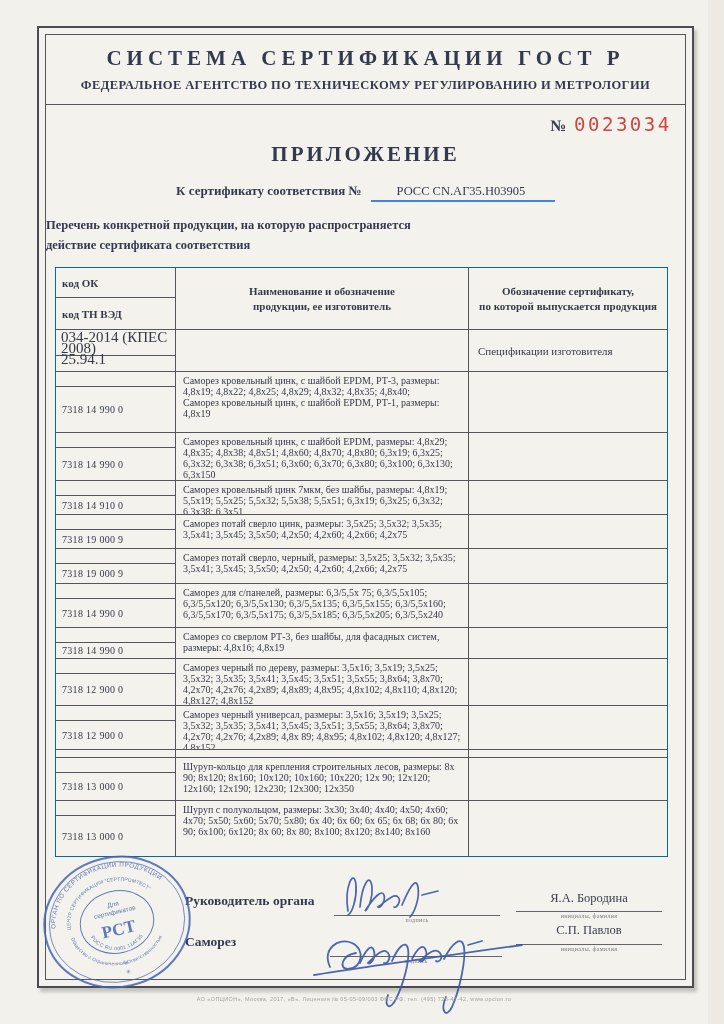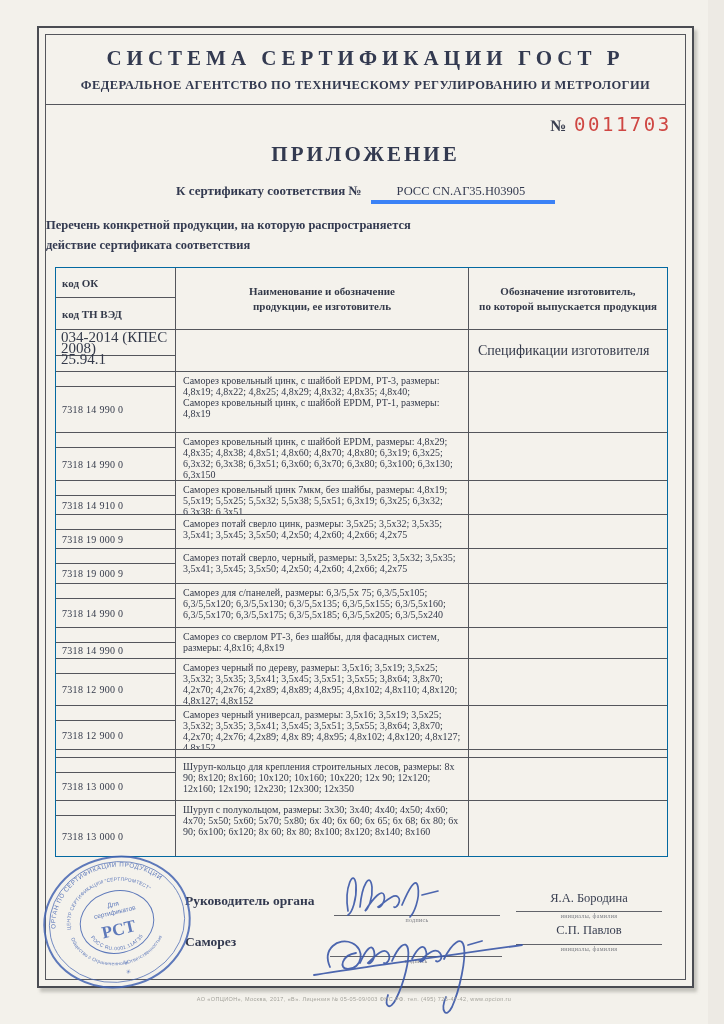--- a/index.html
+++ b/index.html
@@ -10,36 +10,36 @@
   
   .letterhead{height:70px;border-bottom:1px solid #54565c;text-align:center;padding-top:11px;box-sizing:border-box;}
   .lh1{font-size:21px;font-weight:bold;letter-spacing:5px;color:#333a50;}
   .lh2{font-size:12.5px;font-weight:bold;letter-spacing:.4px;color:#333a50;margin-top:7px;}
   
   .number{position:absolute;top:78px;left:504px;white-space:nowrap;}
   .num-label{font-size:16px;font-weight:bold;color:#3a3f50;}
   .num-value{font-family:"DejaVu Sans Mono",monospace;font-size:19px;color:#cf4743;letter-spacing:2.5px;margin-left:4px;}
   .title{position:absolute;top:107px;left:0;right:0;text-align:center;font-size:21px;font-weight:bold;letter-spacing:3px;color:#333a50;}
   .certline{position:absolute;top:148px;left:0;right:0;text-align:center;font-size:13px;font-weight:bold;color:#333a50;}
-  .cert-value{display:inline-block;font-weight:normal;font-size:12.5px;border-bottom:4px solid #3b82f6;padding:0 14px 1px 10px;margin-left:6px;min-width:160px;}
+  .cert-value{display:inline-block;font-weight:normal;font-size:12.5px;border-bottom:2px solid #3b82f6;padding:0 14px 1px 10px;margin-left:6px;min-width:160px;}
   .subtitle{position:absolute;top:180px;left:0;right:0;text-align:left;font-size:12.5px;font-weight:bold;color:#333a50;line-height:20px;}
   
   .ctable{position:absolute;left:9px;top:232px;width:613px;border:1px solid #0369a1;box-sizing:border-box;font-size:10px;}
   .trow{display:flex;border-bottom:1px solid #54565c;box-sizing:border-box;}
   .trow:last-child{border-bottom:none;}
   .td{box-sizing:border-box;overflow:hidden;}
   .td-code{width:120px;border-right:1px solid #54565c;display:flex;flex-direction:column;}
   .td-name{width:293px;border-right:1px solid #54565c;padding:3px 6px 0 7px;line-height:11px;white-space:pre-line;}
   .td-doc{flex:1;}
   .thead{height:62px;font-weight:bold;font-size:11px;}
   .th-ok{height:30px;border-bottom:1px solid #54565c;display:flex;align-items:center;padding-left:6px;box-sizing:border-box;}
   .th-tn{flex:1;display:flex;align-items:center;padding-left:6px;}
   .th-center{display:flex;align-items:center;justify-content:center;text-align:center;line-height:15px;padding:0;white-space:pre-line;}
   .ok-val{height:26px;border-bottom:1px solid #54565c;padding:2px 3px 0 5px;font-size:15px;line-height:11px;white-space:pre-line;box-sizing:border-box;}
-  .td-doc-spec{display:flex;align-items:center;padding-left:9px;font-size:14px;}
+  .td-doc-spec{display:flex;align-items:center;padding-left:9px;font-size:11px;}
   .code-top{height:14px;border-bottom:1px solid #54565c;}
   .code-val{flex:1;display:flex;align-items:center;padding-left:6px;letter-spacing:.3px;}
   
   .role{position:absolute;font-size:13.5px;font-weight:bold;color:#333a50;white-space:nowrap;}
   .sline{position:absolute;border-top:1px solid #62646a;}
   .tiny{position:absolute;font-size:6px;color:#7c7e84;text-align:center;letter-spacing:.3px;}
   .fio{position:absolute;width:150px;text-align:center;font-size:12.5px;color:#3a4052;white-space:nowrap;}
   .sigsvg{position:absolute;}
   .stamp{position:absolute;left:-8px;top:816px;width:158px;height:142px;transform:rotate(-13deg);opacity:.85;}
   .footer-imprint{position:absolute;top:996px;left:0;right:0;text-align:center;font-size:5.5px;color:#a3a29b;letter-spacing:.4px;font-family:"Liberation Sans",sans-serif;}
@@ -51,21 +51,21 @@
   <div class="outer">
     <div class="inner">
 
       <div class="letterhead">
         <div class="lh1">СИСТЕМА СЕРТИФИКАЦИИ ГОСТ Р</div>
         <div class="lh2">ФЕДЕРАЛЬНОЕ АГЕНТСТВО ПО ТЕХНИЧЕСКОМУ РЕГУЛИРОВАНИЮ И МЕТРОЛОГИИ</div>
       </div>
 
       <div class="number">
         <span class="num-label">№</span>
-        <span class="num-value">0011703</span>
+        <span class="num-value">0023034</span>
       </div>
 
       <div class="title">ПРИЛОЖЕНИЕ</div>
 
       <div class="certline">
         <span>К сертификату соответствия №</span>
         <span class="cert-value">РОСС CN.АГ35.Н03905</span>
       </div>
 
       <div class="subtitle">
@@ -74,21 +74,21 @@
       </div>
 
       <div class="ctable">
         <div class="trow thead">
           <div class="td td-code">
             <div class="th-ok">код ОК</div>
             <div class="th-tn">код ТН ВЭД</div>
           </div>
           <div class="td td-name th-center">Наименование и обозначение
 продукции, ее изготовитель</div>
-          <div class="td td-doc th-center">Обозначение изготовитель,
+          <div class="td td-doc th-center">Обозначение сертификату,
 по которой выпускается продукция</div>
         </div>
 
         <div class="trow" style="height:42px">
           <div class="td td-code">
             <div class="ok-val">034-2014 (КПЕС 2008)
 25.94.1</div>
             <div style="flex:1"></div>
           </div>
           <div class="td td-name"></div>

